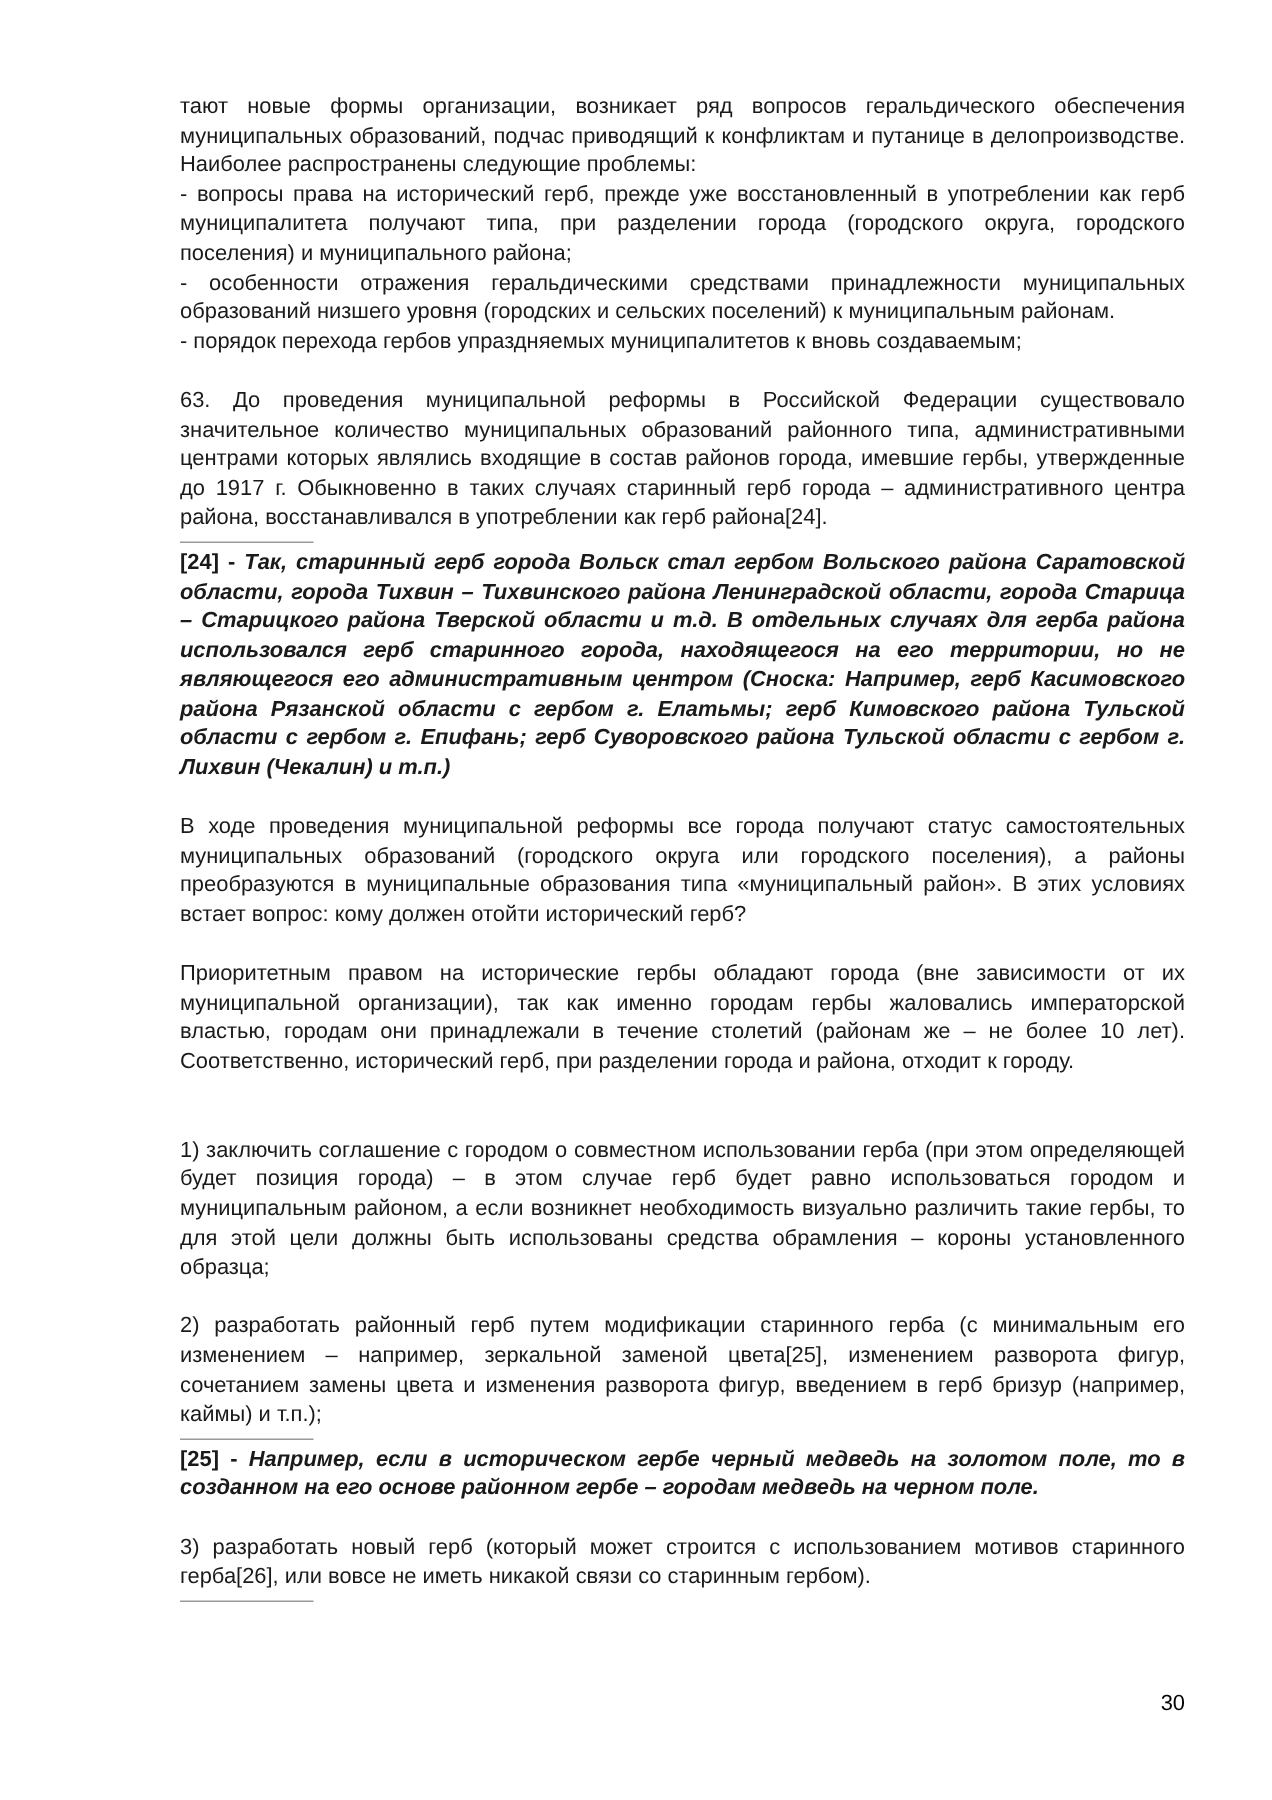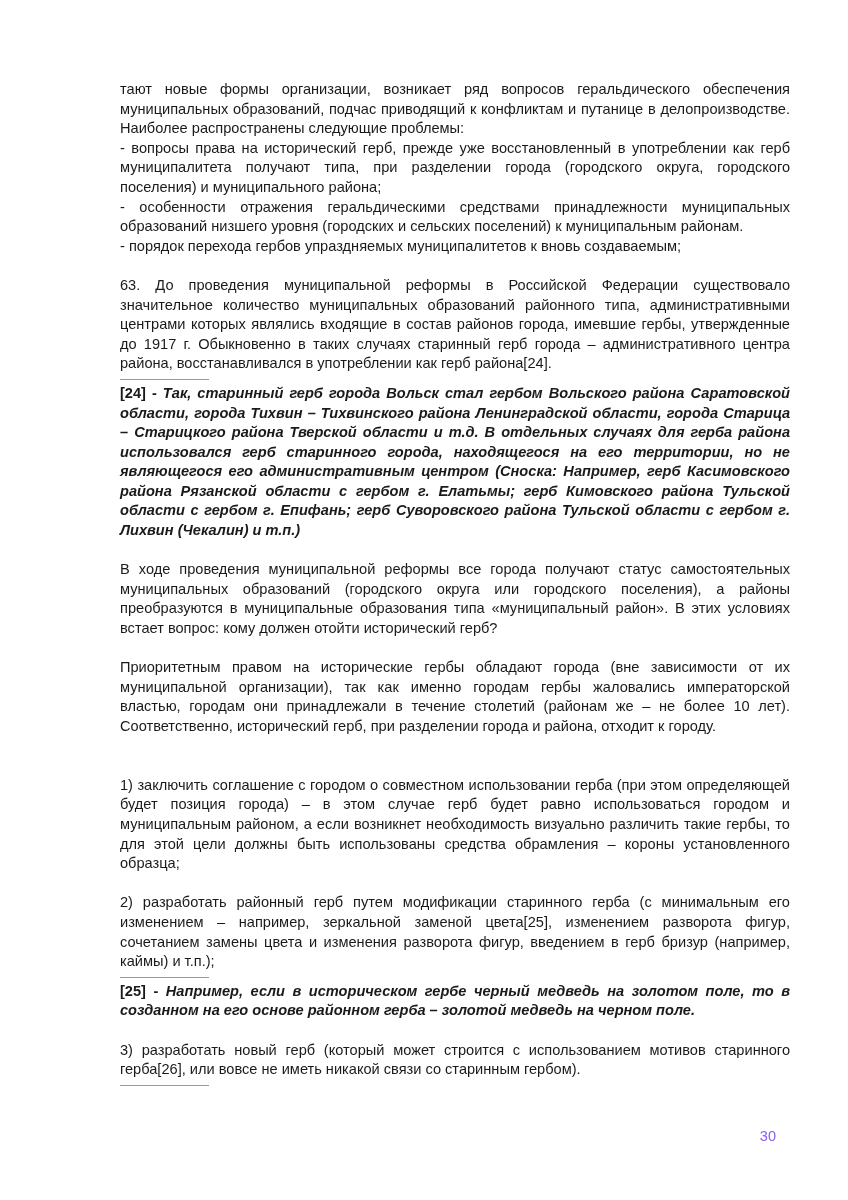--- a/index.html
+++ b/index.html
@@ -1,29 +1,29 @@
 <!DOCTYPE html>
 <html><head>
 <meta charset="utf-8">
 <style>
   html, body { margin: 0; padding: 0; background: #ffffff; }
   body { width: 848px; height: 1200px; position: relative; overflow: hidden; }
   .page {
-    position: absolute; left: 120px; top: 80px; width: 670px;
+    position: absolute; left: 120px; top: 62px; width: 670px;
     font-family: "Liberation Sans", sans-serif;
     font-size: 14.6px; line-height: 19.6px; color: #1a1a1a;
   }
   .p { margin: 0; text-align: justify; }
   .gap { height: 19.6px; }
   .fn { margin: 0; text-align: justify; font-weight: bold; }
   .fn .em { font-style: italic; }
   .rule { width: 89px; height: 0; border-top: 1px solid #9a9a9a; margin: 5px 0 4px 0; }
   .pagenum {
-    position: absolute; right: 72px; top: 1128px;
-    font-family: "Liberation Sans", sans-serif; font-size: 14.6px; color: #8b5cf6;
+    position: absolute; right: 58px; top: 1128px;
+    font-family: "Liberation Sans", sans-serif; font-size: 14.6px; color: #000000;
   }
 </style>
 </head>
 <body>
 
 <div class="page">
   <p class="p">тают новые формы организации, возникает ряд вопросов геральдического обеспечения муниципальных образований, подчас приводящий к конфликтам и путанице в делопроизводстве. Наиболее распространены следующие проблемы:</p>
   <p class="p">- вопросы права на исторический герб, прежде уже восстановленный в употреблении как герб муниципалитета получают типа, при разделении города (городского округа, городского поселения) и муниципального района;</p>
   <p class="p">- особенности отражения геральдическими средствами принадлежности муниципальных образований низшего уровня (городских и сельских поселений) к муниципальным районам.</p>
   <p class="p">- порядок перехода гербов упраздняемых муниципалитетов к вновь создаваемым;</p>
@@ -34,19 +34,19 @@
   <div class="gap"></div>
   <p class="p">В ходе проведения муниципальной реформы все города получают статус самостоятельных муниципальных образований (городского округа или городского поселения), а районы преобразуются в муниципальные образования типа «муниципальный район». В этих условиях встает вопрос: кому должен отойти исторический герб?</p>
   <div class="gap"></div>
   <p class="p">Приоритетным правом на исторические гербы обладают города (вне зависимости от их муниципальной организации), так как именно городам гербы жаловались императорской властью, городам они принадлежали в течение столетий (районам же – не более 10 лет). Соответственно, исторический герб, при разделении города и района, отходит к городу.</p>
   <div class="gap"></div>
   <div class="gap"></div>
   <p class="p">1) заключить соглашение с городом о совместном использовании герба (при этом определяющей будет позиция города) – в этом случае герб будет равно использоваться городом и муниципальным районом, а если возникнет необходимость визуально различить такие гербы, то для этой цели должны быть использованы средства обрамления – короны установленного образца;</p>
   <div class="gap"></div>
   <p class="p">2) разработать районный герб путем модификации старинного герба (с минимальным его изменением – например, зеркальной заменой цвета[25], изменением разворота фигур, сочетанием замены цвета и изменения разворота фигур, введением в герб бризур (например, каймы) и т.п.);</p>
   <div class="rule"></div>
-  <p class="fn"><span>[25] - </span><span class="em">Например, если в историческом гербе черный медведь на золотом поле, то в созданном на его основе районном герба – золотой медведь на черном поле.</span></p>
+  <p class="fn"><span>[25] - </span><span class="em">Например, если в историческом гербе черный медведь на золотом поле, то в созданном на его основе районном гербе – городам медведь на черном поле.</span></p>
   <div class="gap"></div>
   <p class="p">3) разработать новый герб (который может строится с использованием мотивов старинного герба[26], или вовсе не иметь никакой связи со старинным гербом).</p>
   <div class="rule"></div>
 </div>
 
 <div class="pagenum">30</div>
 
 </body></html>

